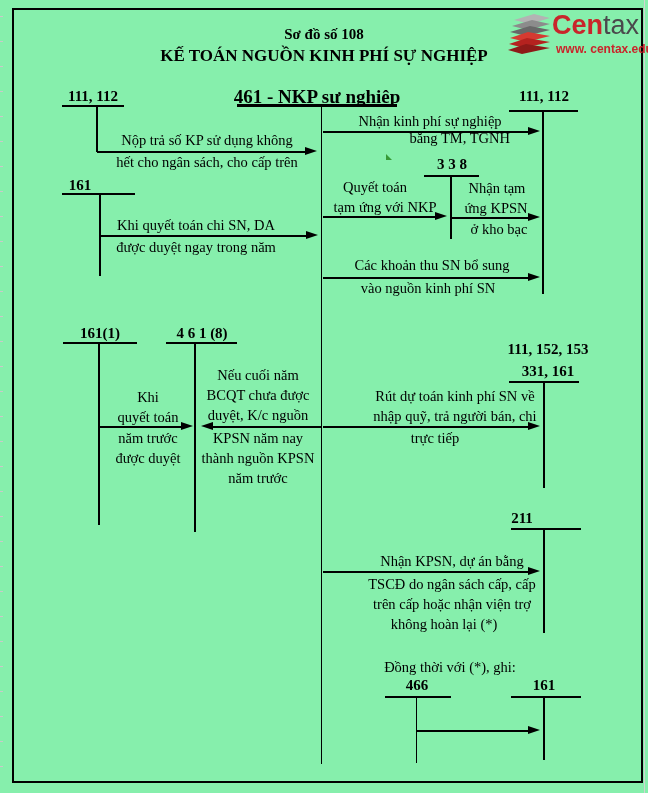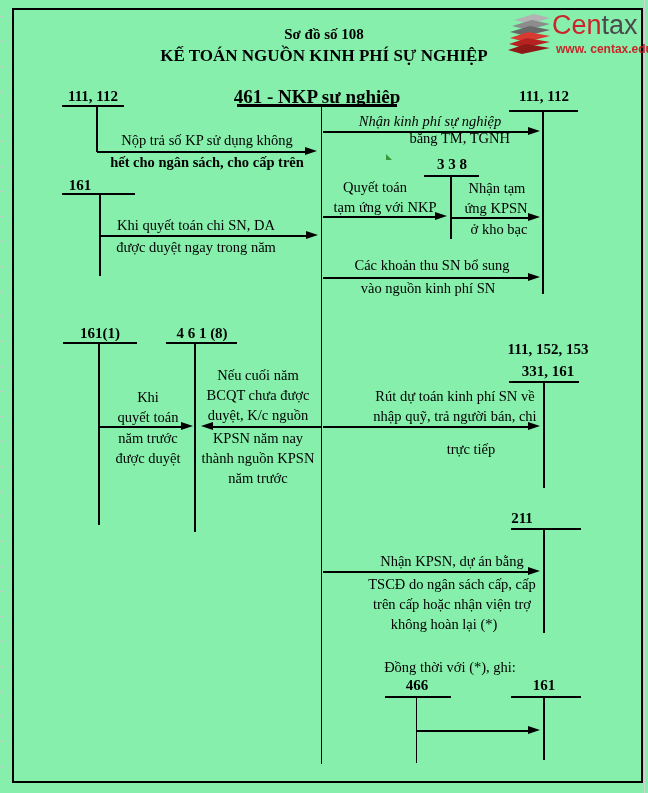--- a/index.html
+++ b/index.html
@@ -15,21 +15,21 @@
   .vl{position:absolute;background:#000;width:1.6px;}
   .hl{position:absolute;background:#000;height:1.6px;}
   .ah-r{position:absolute;width:0;height:0;border-top:4.5px solid transparent;
         border-bottom:4.5px solid transparent;border-left:12px solid #000;}
   .ah-l{position:absolute;width:0;height:0;border-top:4.5px solid transparent;
         border-bottom:4.5px solid transparent;border-right:12px solid #000;}
   .fl{position:absolute;font-size:14.5px;text-align:center;white-space:nowrap;line-height:17px;}
   .logo{position:absolute;left:506px;top:13px;width:136px;height:42px;font-family:"Liberation Sans","DejaVu Sans",sans-serif;}
   .logo .ic{position:absolute;left:0;top:1px;}
   .logo .brand{position:absolute;left:46px;top:-3px;font-size:27px;letter-spacing:0;white-space:nowrap;}
-  .logo .cen{color:#c9252b;font-weight:normal;}
+  .logo .cen{color:#c9252b;font-weight:bold;}
   .logo .tax{color:#4a4a4c;font-weight:normal;}
   .logo .url{position:absolute;left:50px;top:29px;width:88px;text-align:center;
              font-size:12px;color:#c9252b;font-weight:bold;white-space:nowrap;}
   .green-mark{position:absolute;left:386px;top:154px;width:0;height:0;
              border-bottom:6px solid #379937;border-right:6px solid transparent;}
 </style>
 </head>
 <body>
 
 <div id="page">
@@ -126,26 +126,26 @@
   <div class="hl" style="left:323px;top:426px;width:205px;"></div>
   <div class="ah-r" style="left:528px;top:422px;"></div>
 
   <div class="hl" style="left:323px;top:571px;width:205px;"></div>
   <div class="ah-r" style="left:528px;top:567px;"></div>
 
   <div class="hl" style="left:416px;top:730px;width:112px;"></div>
   <div class="ah-r" style="left:528px;top:726px;"></div>
 
   <div class="fl" style="left:107px;top:132px;width:200px;">Nộp trả số KP sử dụng không</div>
-  <div class="fl" style="left:107px;top:154px;width:200px;font-weight:bold;">hết cho ngân sách, cho cấp trên</div>
+  <div class="fl" style="left:107px;top:154px;width:200px;">hết cho ngân sách, cho cấp trên</div>
 
   <div class="fl" style="left:96px;top:217px;width:200px;">Khi quyết toán chi SN, DA</div>
   <div class="fl" style="left:96px;top:239px;width:200px;">được duyệt ngay trong năm</div>
 
-  <div class="fl" style="left:330px;top:113px;width:200px;font-style:italic;">Nhận kinh phí sự nghiệp</div>
+  <div class="fl" style="left:330px;top:113px;width:200px;">Nhận kinh phí sự nghiệp</div>
   <div class="fl" style="left:310px;top:130px;width:200px;text-align:right;">bằng TM, TGNH</div>
   <div class="green-mark"></div>
 
   <div class="fl" style="left:325px;top:179px;width:100px;">Quyết toán</div>
   <div class="fl" style="left:325px;top:199px;width:120px;">tạm ứng với NKP</div>
 
   <div class="fl" style="left:457px;top:180px;width:80px;">Nhận tạm</div>
   <div class="fl" style="left:456px;top:200px;width:80px;">ứng KPSN</div>
   <div class="fl" style="left:459px;top:221px;width:80px;">ở kho bạc</div>
 
@@ -159,21 +159,21 @@
 
   <div class="fl" style="left:198px;top:367px;width:120px;">Nếu cuối năm</div>
   <div class="fl" style="left:198px;top:387px;width:120px;">BCQT chưa được</div>
   <div class="fl" style="left:198px;top:407px;width:120px;">duyệt, K/c nguồn</div>
   <div class="fl" style="left:198px;top:430px;width:120px;">KPSN năm nay</div>
   <div class="fl" style="left:198px;top:450px;width:120px;">thành nguồn KPSN</div>
   <div class="fl" style="left:198px;top:470px;width:120px;">năm trước</div>
 
   <div class="fl" style="left:345px;top:388px;width:220px;">Rút dự toán kinh phí SN về</div>
   <div class="fl" style="left:345px;top:408px;width:220px;">nhập quỹ, trả người bán, chi</div>
-  <div class="fl" style="left:361px;top:430px;width:220px;margin-top:11px;">trực tiếp</div>
+  <div class="fl" style="left:325px;top:430px;width:220px;">trực tiếp</div>
 
   <div class="fl" style="left:342px;top:553px;width:220px;">Nhận KPSN, dự án bằng</div>
   <div class="fl" style="left:342px;top:576px;width:220px;">TSCĐ do ngân sách cấp, cấp</div>
   <div class="fl" style="left:342px;top:596px;width:220px;">trên cấp hoặc nhận viện trợ</div>
   <div class="fl" style="left:334px;top:616px;width:220px;">không hoàn lại (*)</div>
 
   <div class="fl" style="left:340px;top:659px;width:220px;">Đồng thời với (*), ghi:</div>
 
 </div>
 

